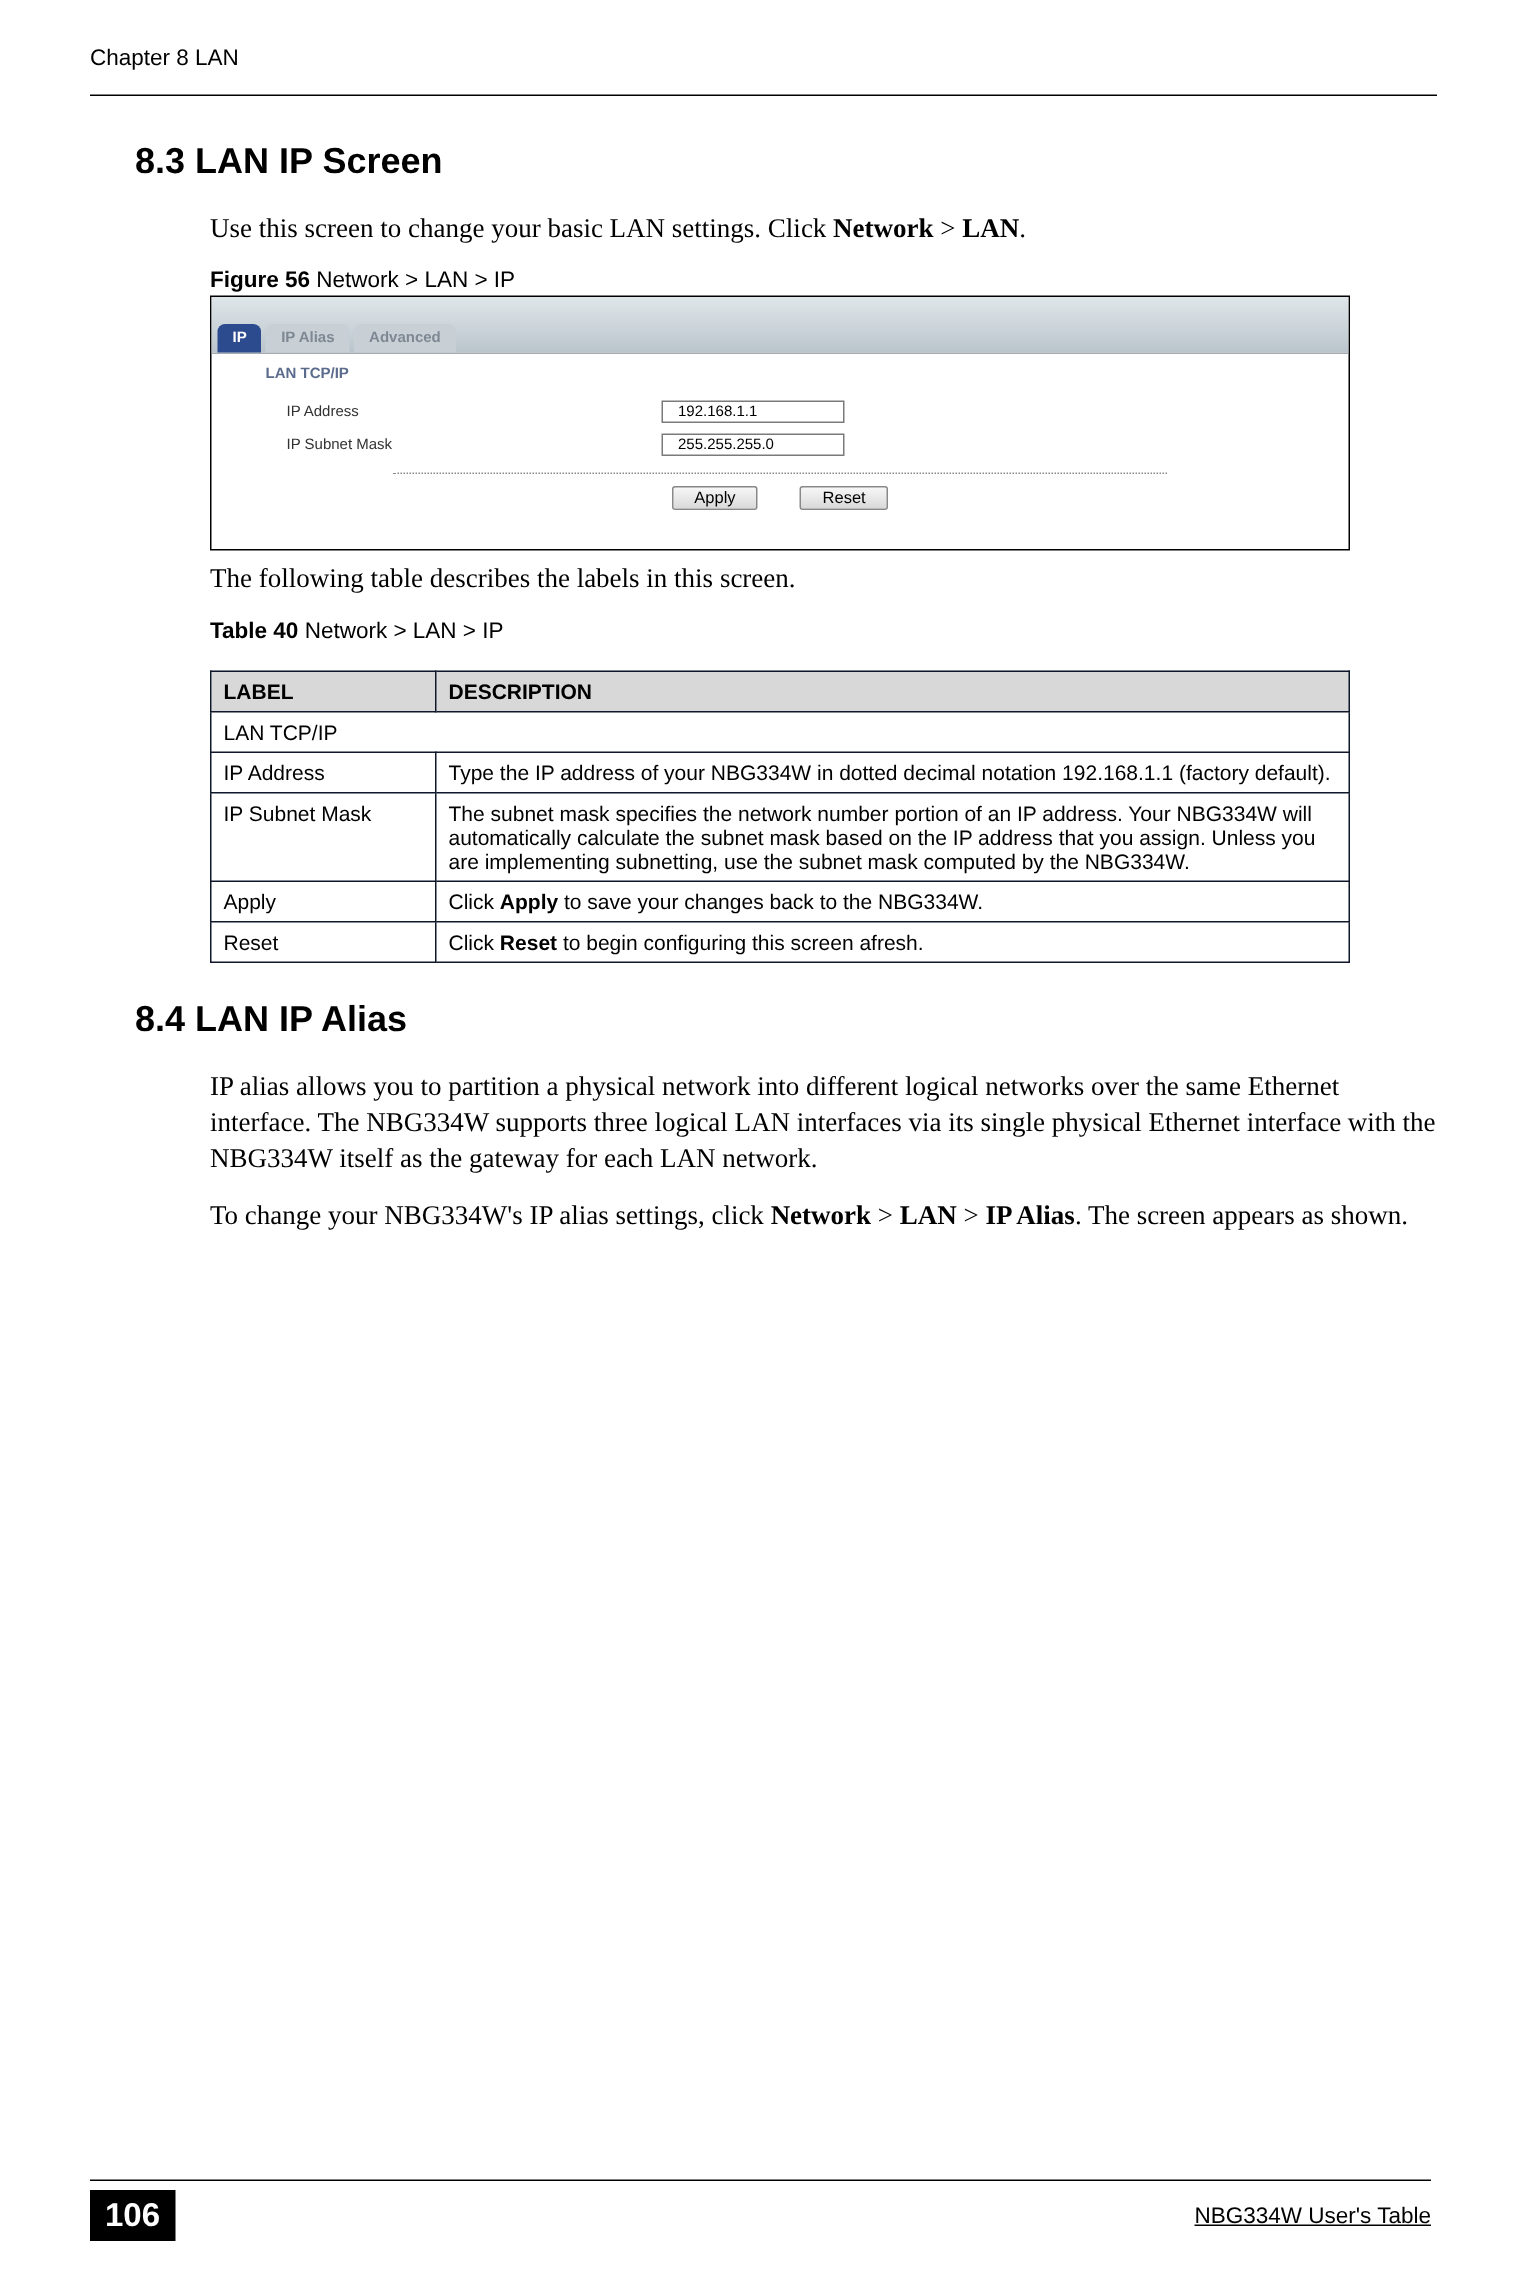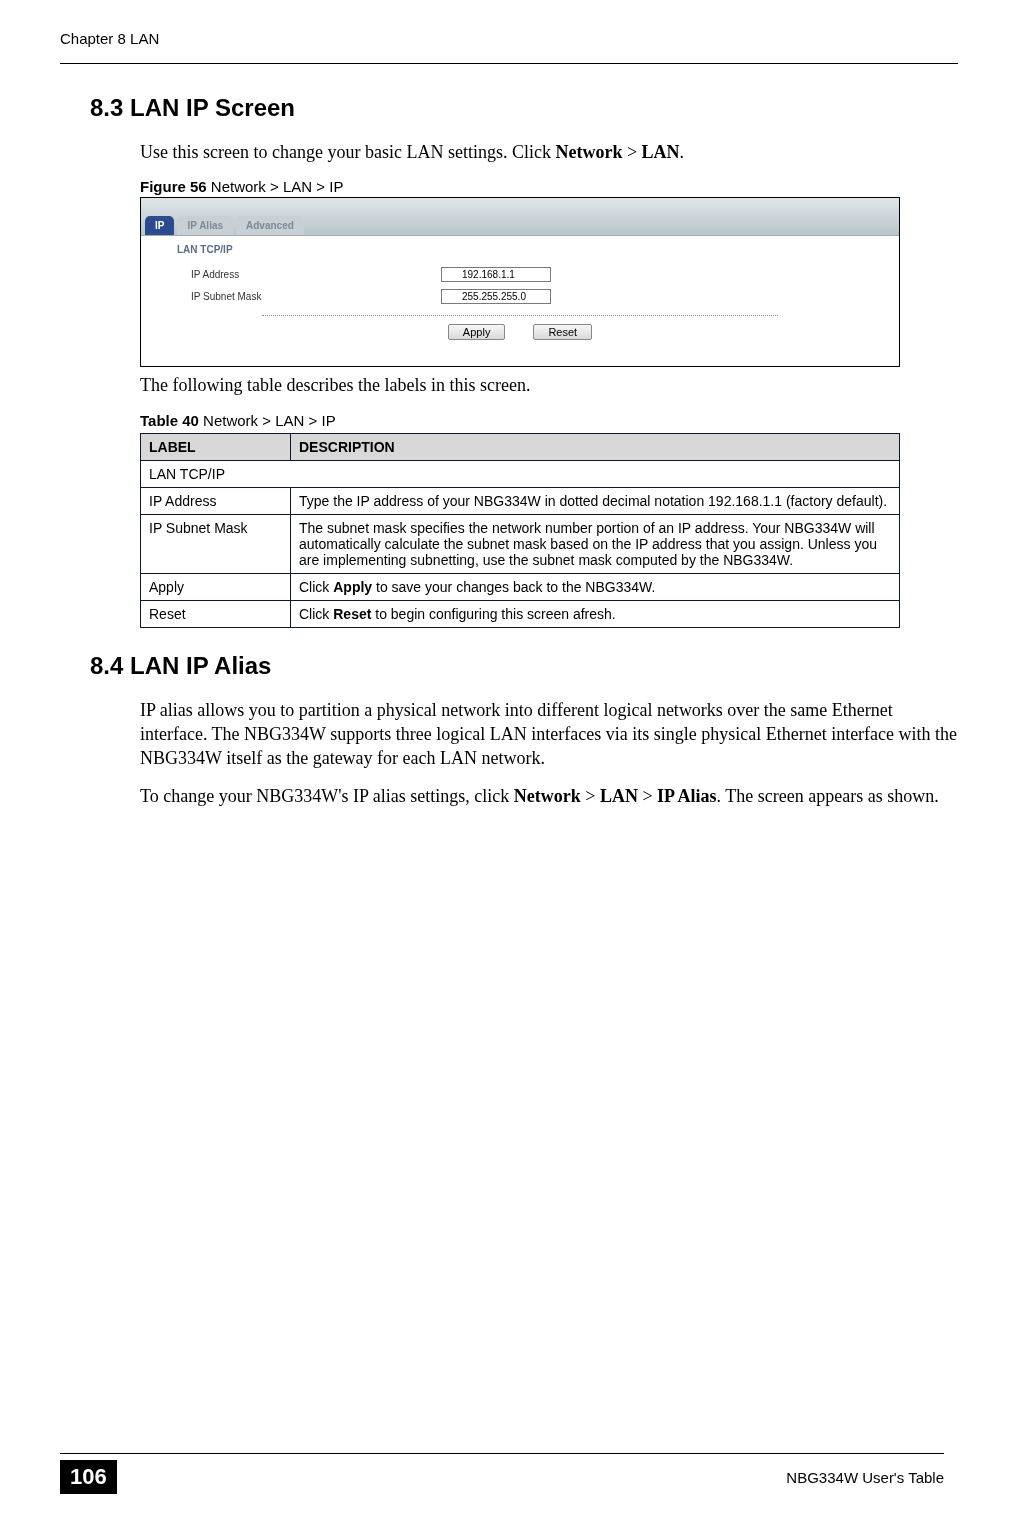--- a/index.html
+++ b/index.html
@@ -80,24 +80,24 @@
       display: flex;
       align-items: center;
       font-family: Verdana, Arial, sans-serif;
       font-size: 10px;
       color: #333;
       padding-left: 40px;
       height: 22px;
     }
     .ui-row .lbl { width: 250px; }
     .ui-row input {
-      width: 110px;
+      width: 122px;
       font-family: Arial, sans-serif;
       font-size: 10px;
-      padding: 1px 20px;
+      padding: 1px 10px;
       border: 1px solid #7a7a7a;
       background: #fff;
     }
     .ui-dots {
       border-top: 1px dotted #888;
       margin: 8px auto 8px auto;
       width: 70%;
     }
     .ui-buttons {
       display: flex;
@@ -110,42 +110,43 @@
       padding: 1px 14px;
       background: linear-gradient(#f7f7f7, #d9d9d9);
       border: 1px solid #888;
       border-radius: 2px;
     }
     
     .tbl-caption {
       font-family: Arial, Helvetica, sans-serif;
       font-size: 15px;
       margin-top: 8px;
-      margin-bottom: 4px;
+      margin-bottom: 18px;
     }
     .tbl-caption .tbl-num { font-weight: bold; }
     table.desc {
       border-collapse: collapse;
       width: 760px;
     }
     table.desc th, table.desc td {
       border: 1px solid #0f172a;
       font-family: Arial, Helvetica, sans-serif;
       font-size: 14px;
       text-align: left;
       vertical-align: top;
       padding: 5px 8px;
     }
     table.desc th { background: #d8d8d8; font-weight: bold; }
     table.desc td.label-col { width: 150px; }
     .footer {
       position: absolute;
       left: 60px;
-      right: 74px;
+      right: 64px;
       bottom: 30px;
+      text-decoration: underline;
     }
     .footer-line { border-top: 1.5px solid #000; }
     .footer-row {
       display: flex;
       justify-content: space-between;
       align-items: center;
       padding-top: 6px;
     }
     .page-num {
       background: #000;

